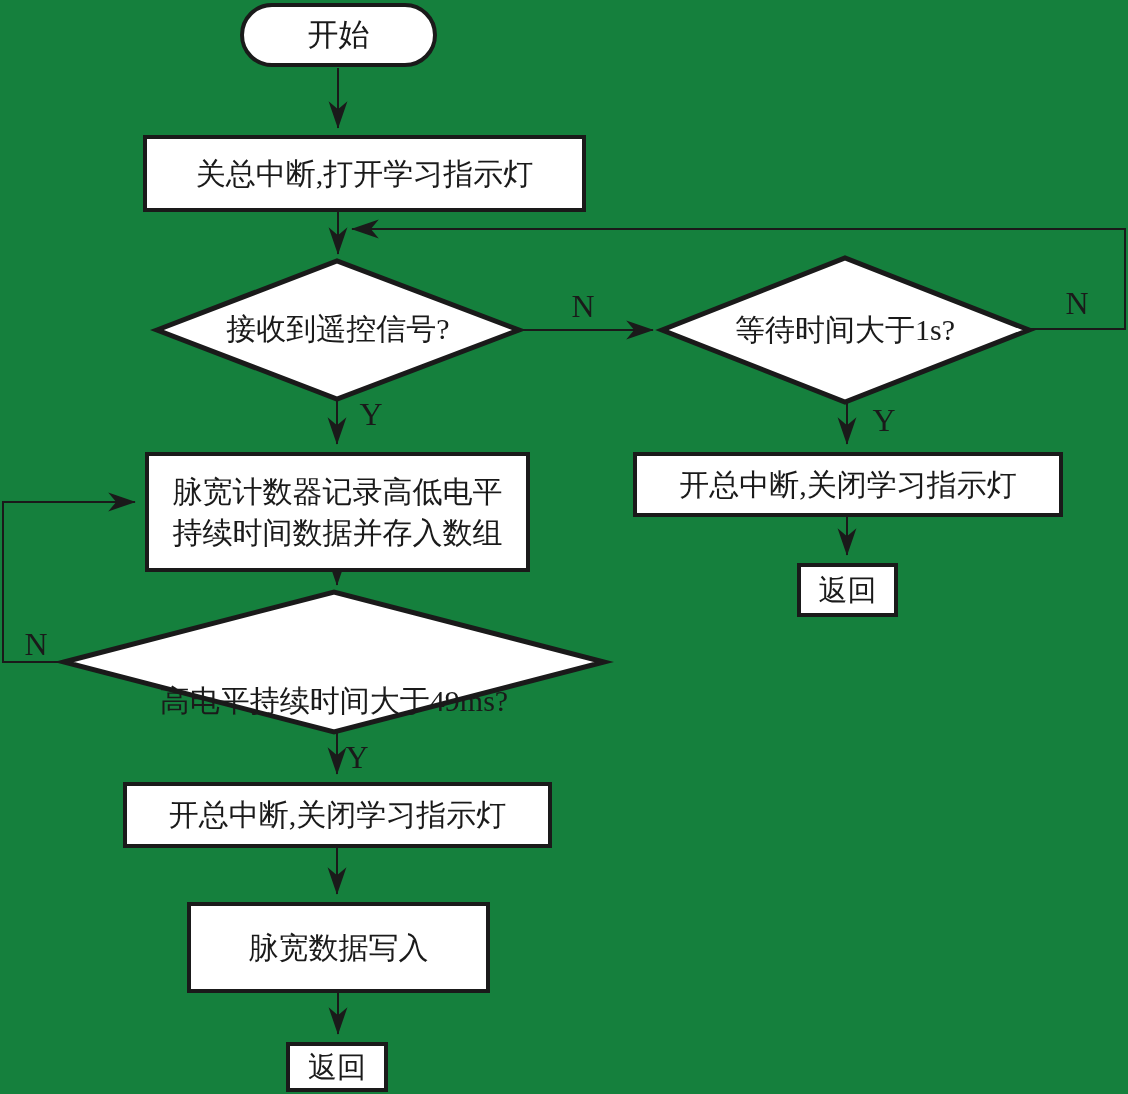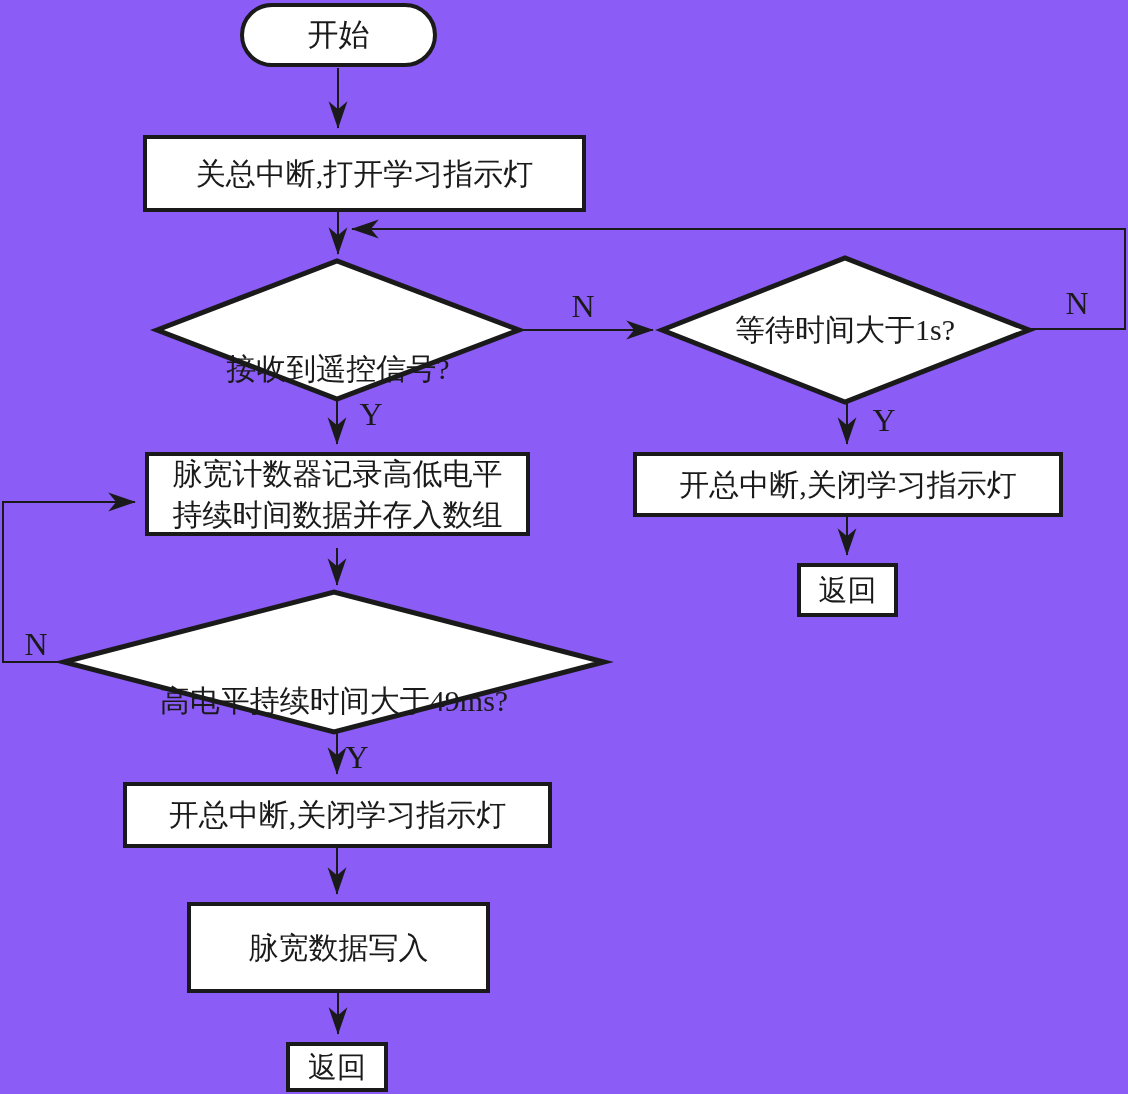--- a/index.html
+++ b/index.html
@@ -1,21 +1,21 @@
 <!DOCTYPE html>
 <html><head>
 <meta charset="utf-8">
 <style>
   * { box-sizing: border-box; }
   html, body { margin: 0; padding: 0; background: #ffffff; }
   .canvas {
     position: relative;
     width: 1128px;
     height: 1094px;
-    background: #8b5cf6;
+    background: #15803d;
     color: #1a1a1a;
     font-family: "Liberation Serif", "DejaVu Serif", serif;
     overflow: hidden;
   }
   .wires { position: absolute; left: 0; top: 0; }
   .node {
     position: absolute;
     display: flex;
     flex-direction: column;
     align-items: center;
@@ -78,33 +78,33 @@
   </svg>
 
   <div class="node stadium" style="left:240px; top:3px; width:197px; height:64px;">
     <span>开始</span>
   </div>
 
   <div class="node box" style="left:115px; top:135px; width:443px; height:77px;margin-left:28px;">
     <span>关总中断,打开学习指示灯</span>
   </div>
 
-  <div class="overlay" style="left:338px; top:329px;margin-top:40px;">接收到遥控信号?</div>
+  <div class="overlay" style="left:338px; top:329px;">接收到遥控信号?</div>
   <div class="overlay" style="left:845px; top:330px;">等待时间大于1s?</div>
   <div class="overlay" style="left:334px; top:661px;margin-top:40px;">高电平持续时间大于49ms?</div>
 
   <div class="node box" style="left:633px; top:452px; width:430px; height:65px;">
     <span>开总中断,关闭学习指示灯</span>
   </div>
 
   <div class="node box" style="left:797px; top:563px; width:101px; height:54px; font-size:29px;">
     <span>返回</span>
   </div>
 
-  <div class="node box" style="left:145px; top:452px; width:385px; height:84px;">
+  <div class="node box" style="left:145px; top:452px; width:385px; height:120px;">
     <span>脉宽计数器记录高低电平</span>
     <span>持续时间数据并存入数组</span>
   </div>
 
   <div class="node box" style="left:123px; top:782px; width:429px; height:66px;">
     <span>开总中断,关闭学习指示灯</span>
   </div>
 
   <div class="node box" style="left:187px; top:902px; width:303px; height:91px;align-items:center;">
     <span>脉宽数据写入</span>

